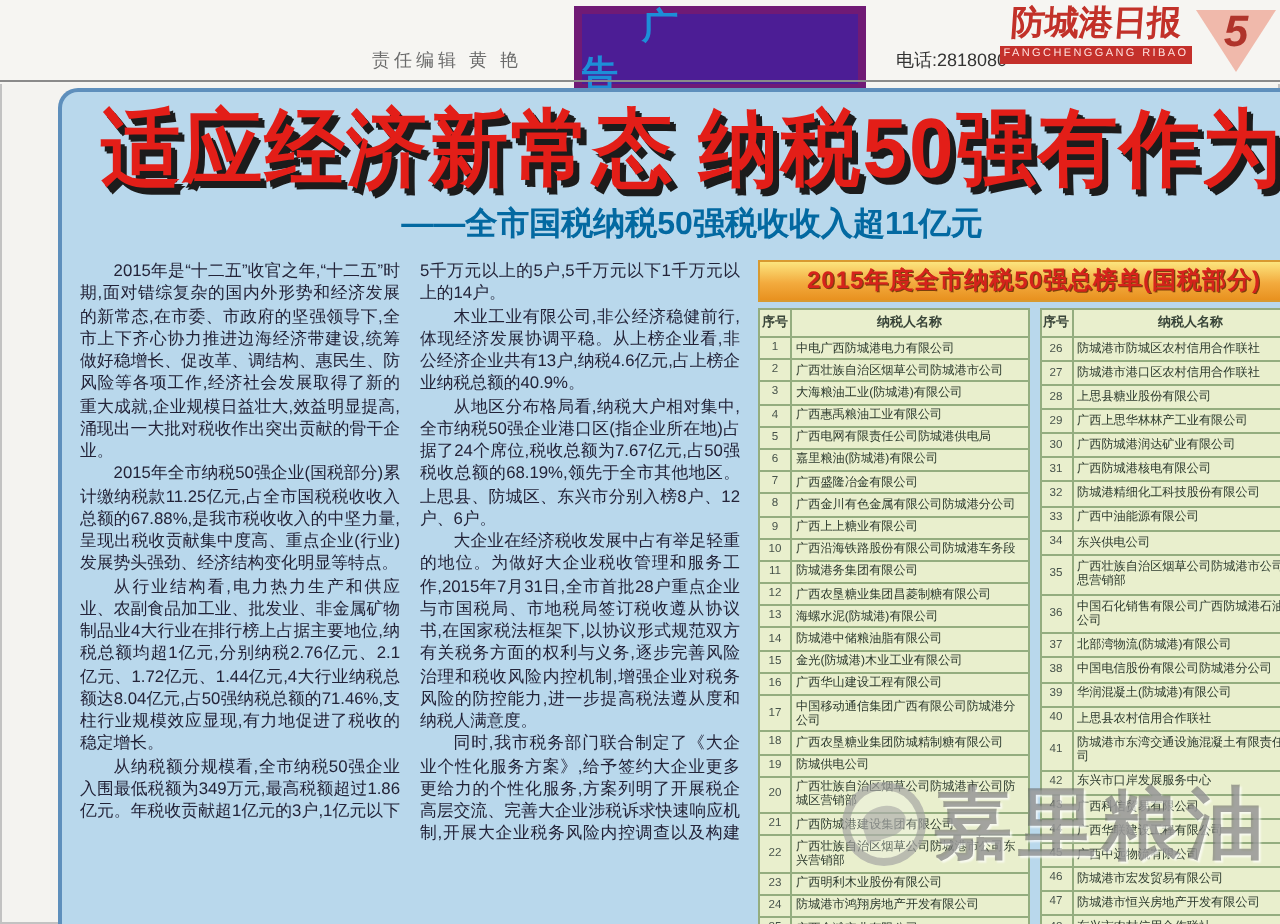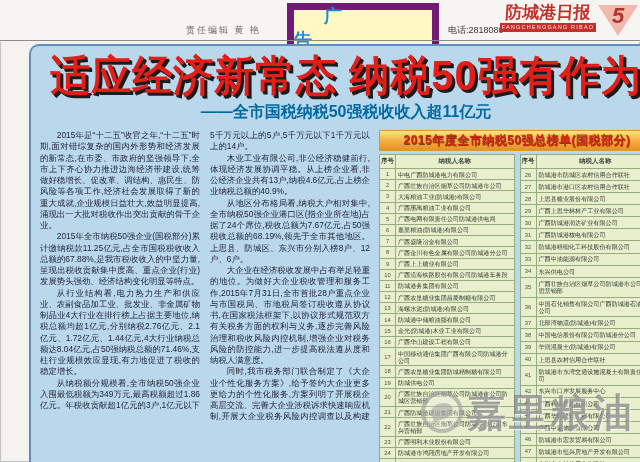--- a/index.html
+++ b/index.html
@@ -10,22 +10,22 @@
   .page-border{position:absolute;inset:0;border:1px solid #c2c2c2;pointer-events:none;}
 
   
   .header{position:absolute;left:0;top:0;width:640px;height:42px;background:#f6f5f2;}
   .datebox{position:absolute;left:10px;top:6px;width:146px;}
   .date-line{border:1px solid #3a3a3a;background:#fff;font-size:8.5px;font-weight:bold;
     color:#222;text-align:center;padding:2px 0;letter-spacing:.5px;}
   .email-line{background:#141414;color:#f5f5f5;font-size:8px;text-align:center;
     padding:2px 0;margin-top:1px;letter-spacing:.3px;}
   .editor{position:absolute;left:186px;top:24px;font-size:9px;color:#6a6a6a;letter-spacing:2px;}
-  .adbox{position:absolute;left:287px;top:3px;width:138px;height:35px;background:#fef9c3;
-    border:7px solid #701a75;display:flex;align-items:center;justify-content:center;}
+  .adbox{position:absolute;left:287px;top:3px;width:138px;height:35px;background:#4c1d95;
+    border:4px solid #701a75;display:flex;align-items:center;justify-content:center;}
   .adbox span{color:#1d8ed8;font-size:18px;font-weight:bold;letter-spacing:30px;text-indent:30px;}
   .phone{position:absolute;left:448px;top:24px;font-size:9px;color:#333;}
   .masthead{position:absolute;left:500px;top:3px;width:96px;text-align:center;}
   .masthead .cn{display:block;color:#c23129;font-size:17px;font-weight:bold;
     font-family:"DejaVu Serif",serif;transform:skewX(-4deg);line-height:1.1;}
   .masthead .en{display:block;background:#c4302b;color:#ffe2e0;font-size:5.5px;
     letter-spacing:1.2px;padding:1.5px 0;margin-top:1px;}
   .pagenum{position:absolute;left:598px;top:2px;width:40px;height:38px;}
   .pagenum .tri{position:absolute;left:0;top:3px;width:0;height:0;
     border-left:20px solid transparent;border-right:20px solid transparent;

